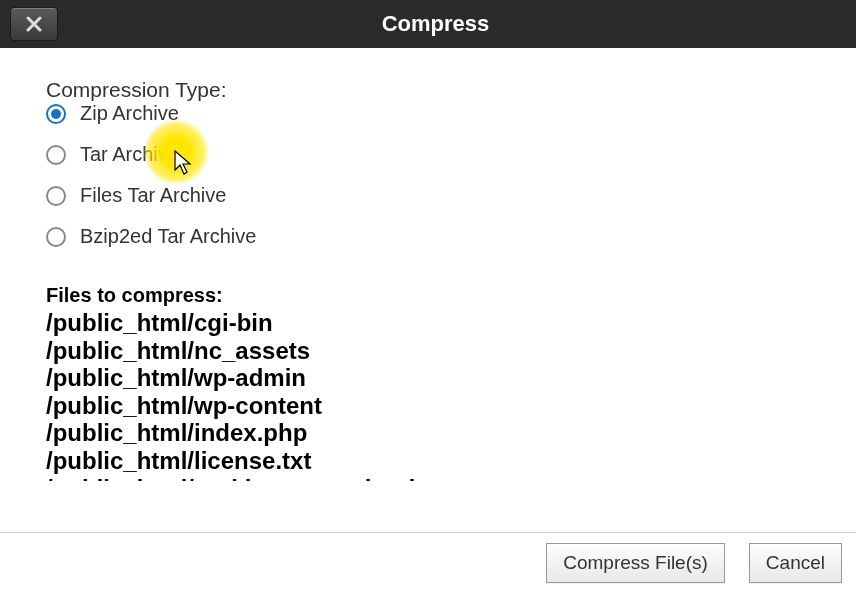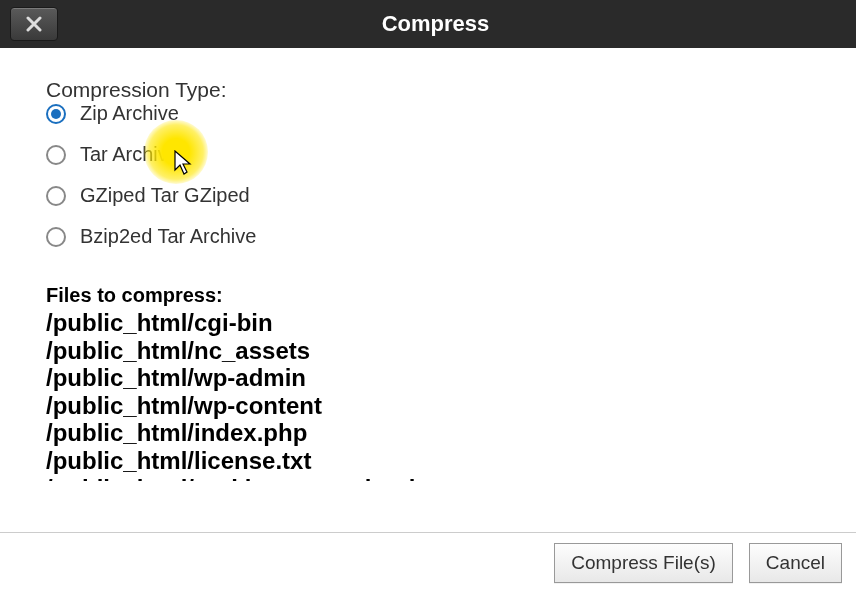--- a/index.html
+++ b/index.html
@@ -106,21 +106,21 @@
     .files-area::-webkit-scrollbar-button:single-button { height: 20px; background: #e8e8e8; }
     .footer {
       position: absolute;
       left: 0; right: 0; bottom: 0;
       height: 60px;
       border-top: 1px solid #ccc;
       display: flex;
       justify-content: flex-end;
       align-items: center;
       padding-right: 14px;
-      gap: 16px;
+      gap: 24px;
       background: #fff;
     }
     .btn {
       border: 1px solid #999;
       background: linear-gradient(to bottom, #fdfdfd, #e8e8e8);
       padding: 8px 16px;
       font-size: 19px;
       color: #333;
       cursor: pointer;
       box-shadow: 0 1px 0 rgba(0,0,0,0.05);
@@ -160,21 +160,21 @@
           <div class="radio-inner"></div>
         </div>
         <span class="radio-label">Zip Archive</span>
       </div>
       <div class="radio-row">
         <div class="radio-outer unchecked"></div>
         <span class="radio-label">Tar Archive</span>
       </div>
       <div class="radio-row">
         <div class="radio-outer unchecked"></div>
-        <span class="radio-label">GZiped Tar GZiped</span>
+        <span class="radio-label">Files Tar Archive</span>
       </div>
       <div class="radio-row">
         <div class="radio-outer unchecked"></div>
         <span class="radio-label">Bzip2ed Tar Archive</span>
       </div>
     </div>
 
   <div class="files-h">Files to compress:</div>
   <div class="files-area" id="files-area">
       <div>/public_html/cgi-bin</div>

